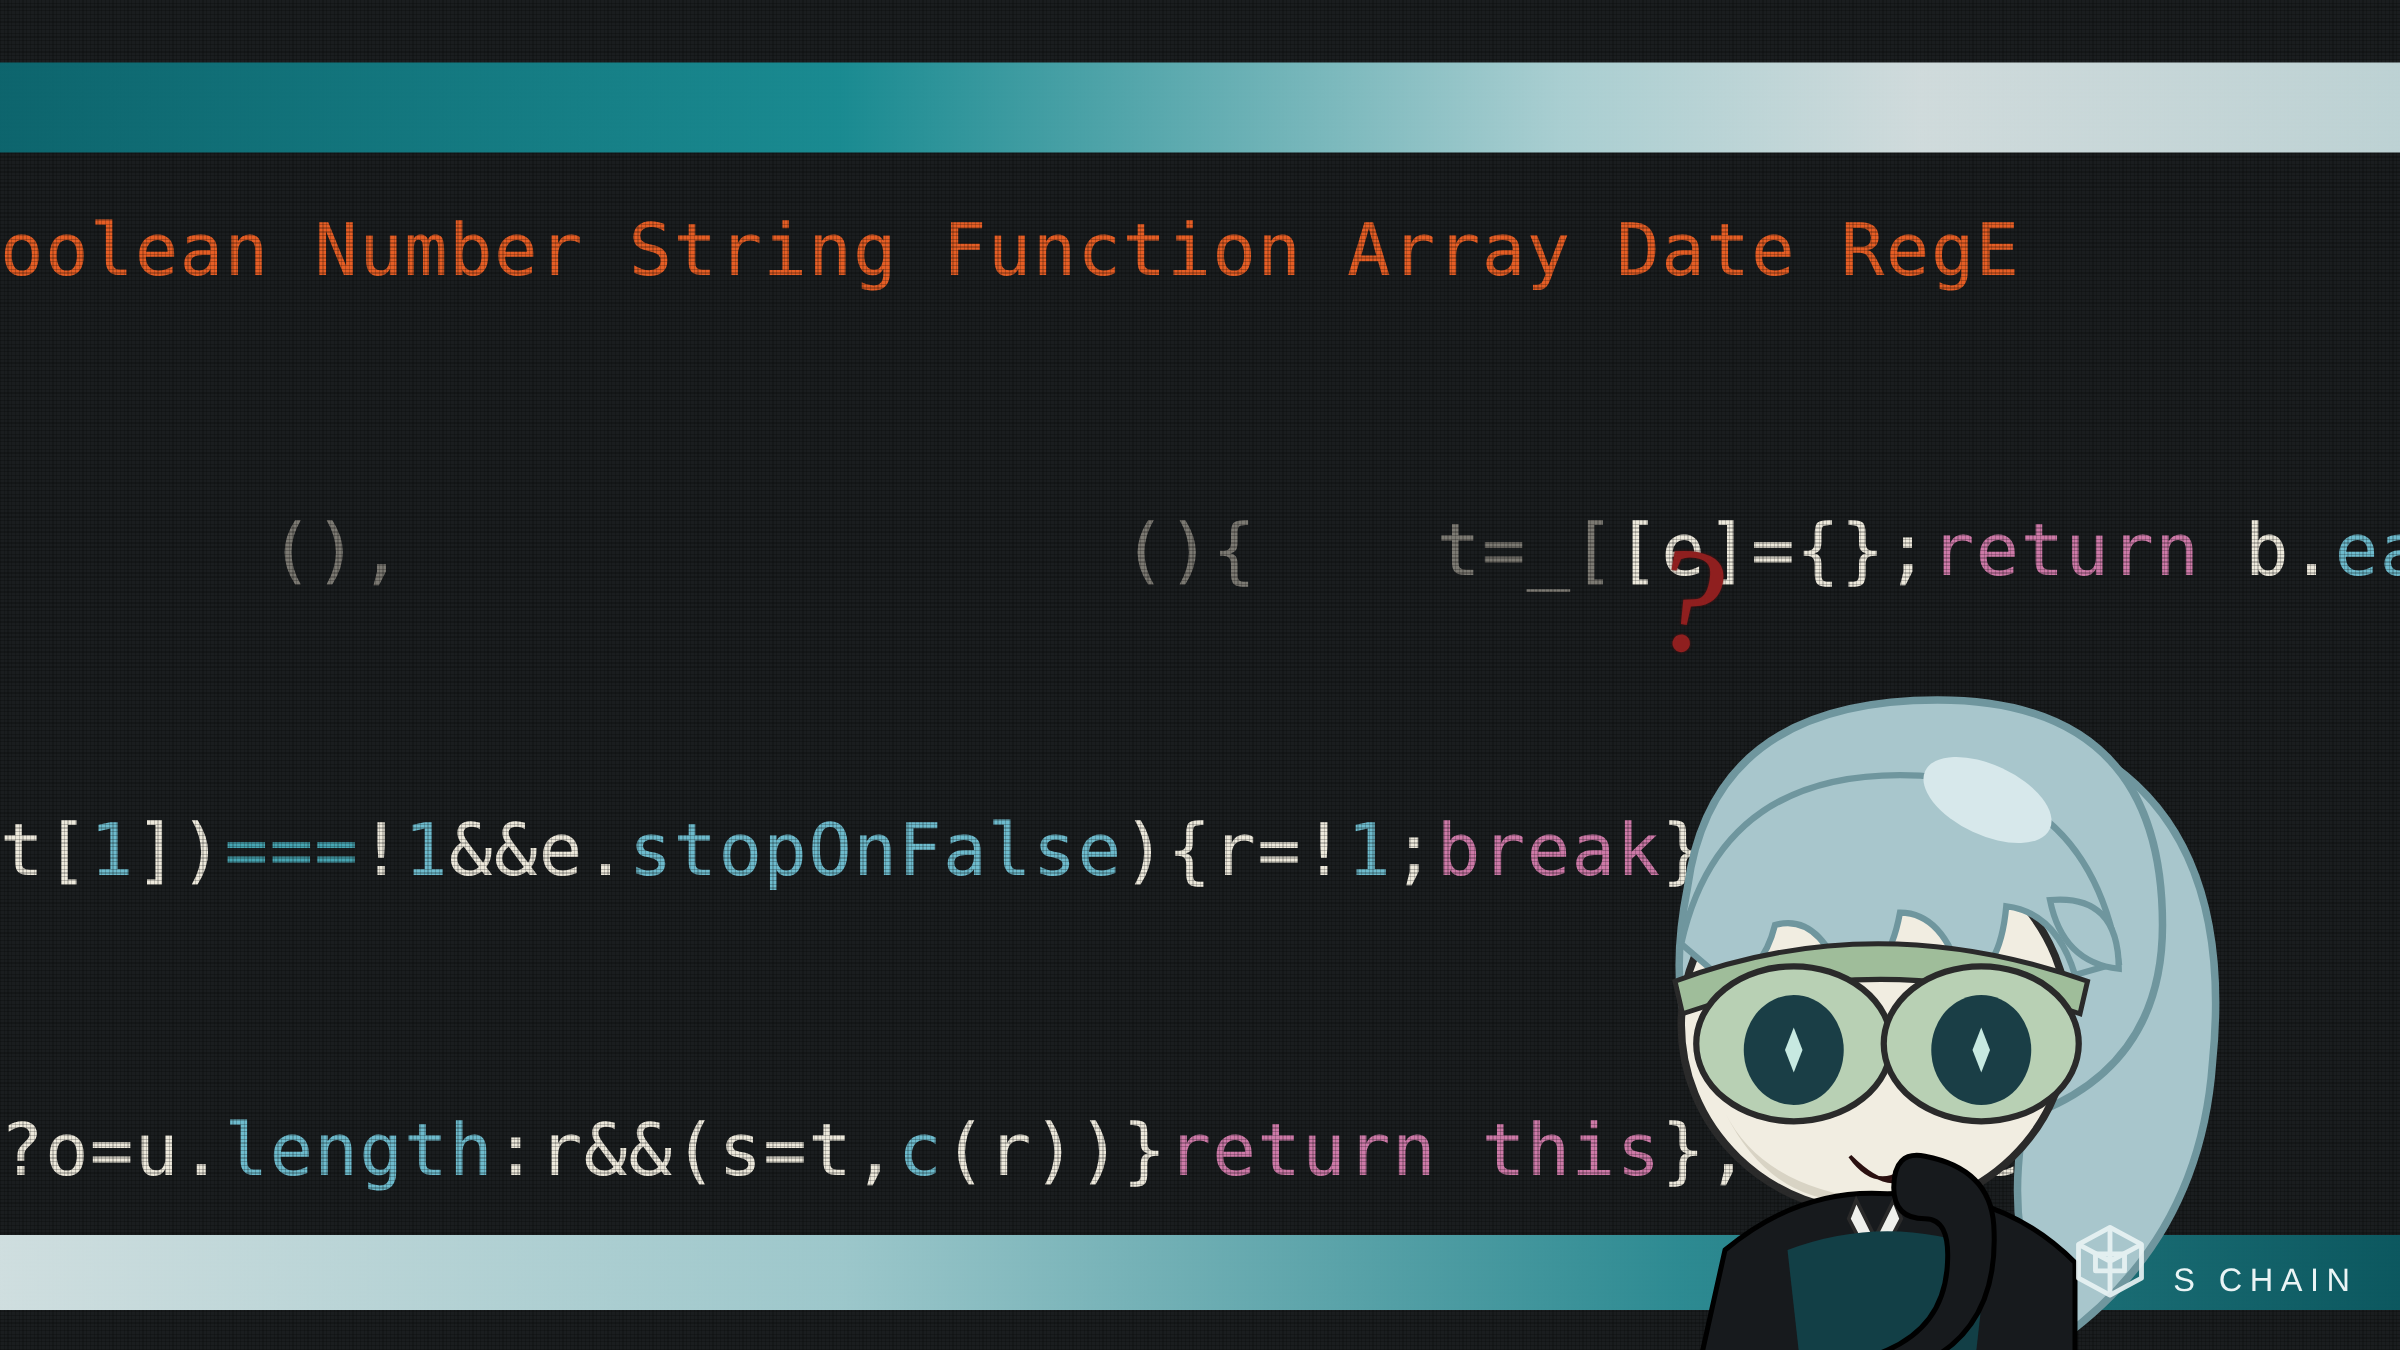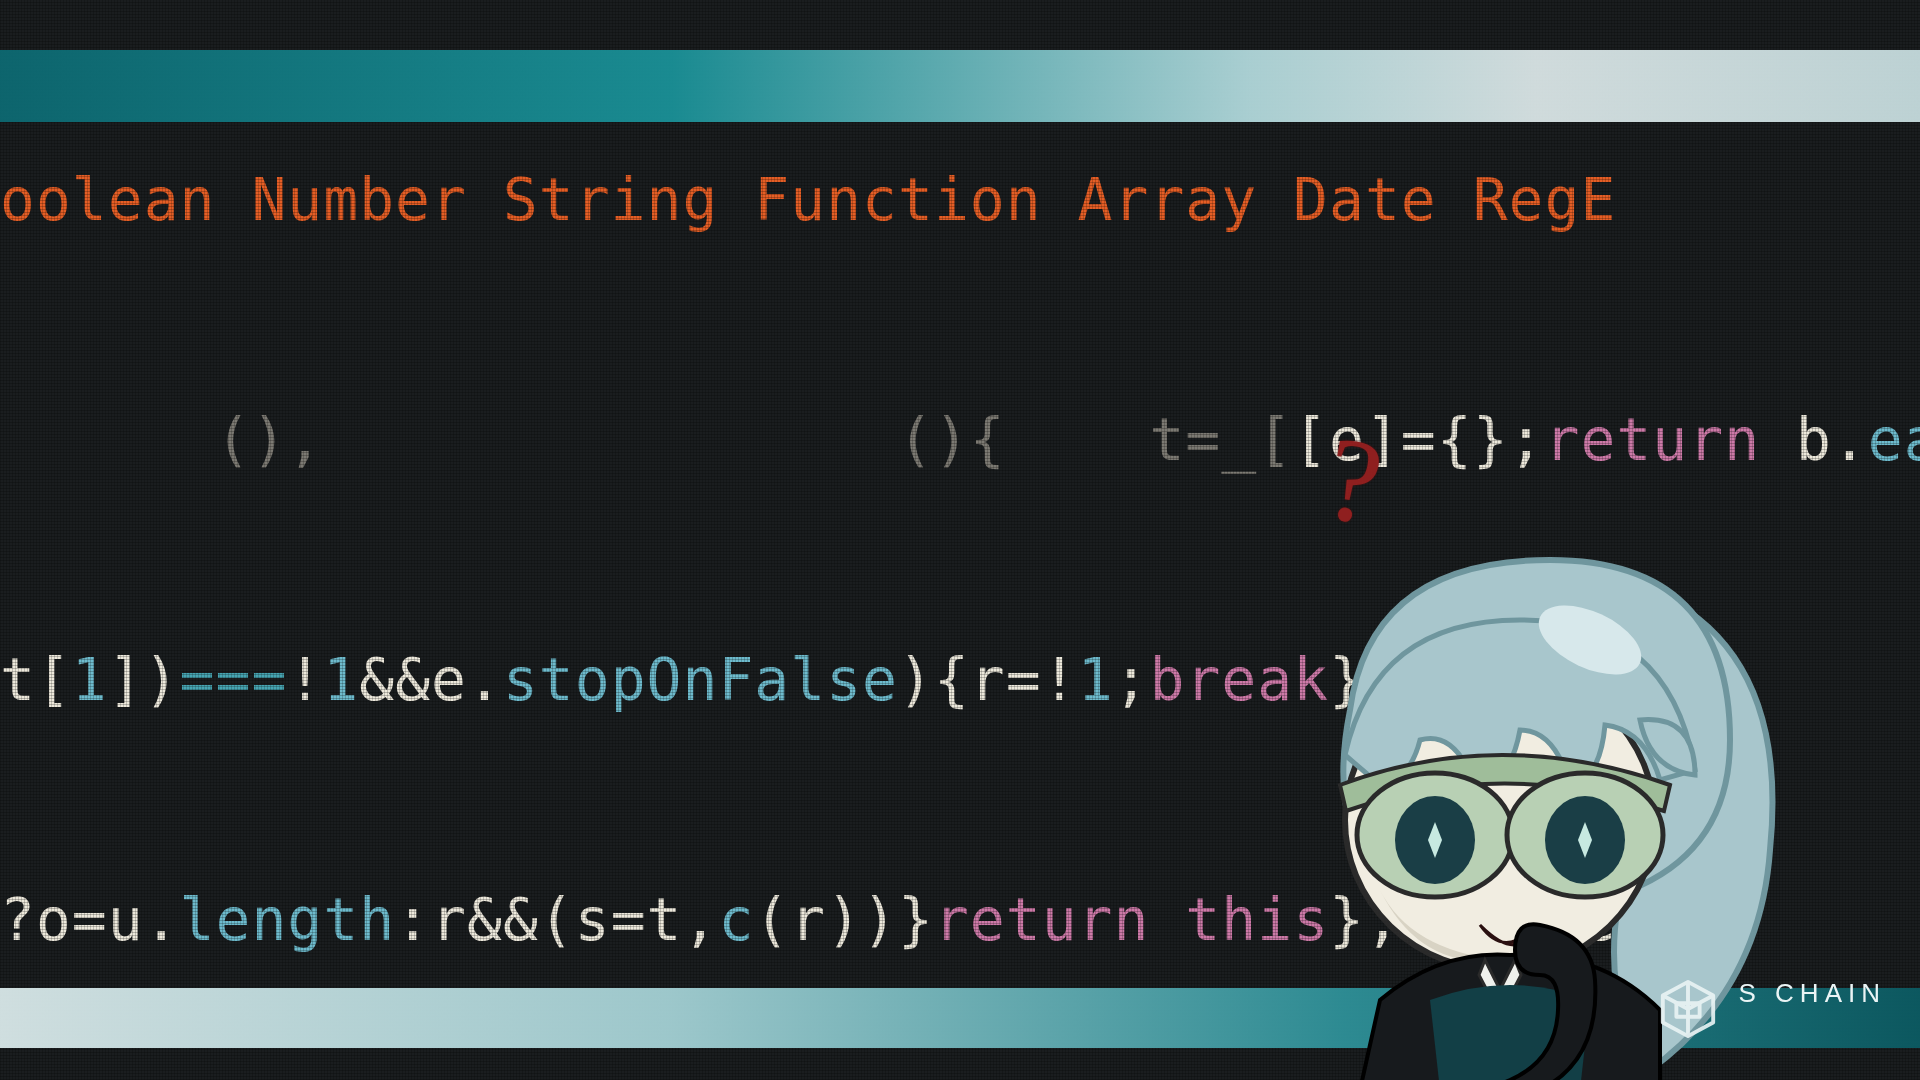--- a/index.html
+++ b/index.html
@@ -24,21 +24,21 @@
     .c-pk{ color:#c97aa6; }
     .c-bl{ color:#6fb8c9; }
     .c-te{ color:#4aa3b0; }
     .c-gy{ color:#8d8a82; opacity:.85;}
     .top-band{ position:absolute; left:0; right:0; top:50px; height:72px;
       background:linear-gradient(90deg,#0c6d76 0%,#1a979e 35%,#b9e2e5 65%,#e4f0f1 80%,#cfe6e8 100%);
       opacity:.9; }
     .bot-band{ position:absolute; left:0; right:0; bottom:32px; height:60px;
       background:linear-gradient(90deg,#dfeff0 0%,#a8d6da 35%,#2f949c 70%,#0b5d65 100%);
       opacity:.92; }
-    .brand{ position:absolute; right:34px; bottom:40px; display:flex; align-items:flex-start; gap:20px; }
+    .brand{ position:absolute; right:34px; bottom:40px; display:flex; align-items:flex-end; gap:20px; }
     .brand-logo{ width:62px; height:62px; color:#eaf4f5; opacity:.9;}
     .brand-text{ color:#eaf4f5; font-family:"Helvetica Neue",Arial,sans-serif;
       font-size:26px; letter-spacing:6px; font-weight:500; }
     .mascot{ position:absolute; right:130px; bottom:-10px; width:560px; height:560px; }
     .qmark{ position:absolute; right:540px; bottom:530px;
       font-family:"Comic Sans MS","Segoe Script",cursive; font-size:120px;
       color:#8f1f1f; transform:rotate(10deg); text-shadow:0 0 2px #5a1414;}
   </style>
 </head>
 <body>

